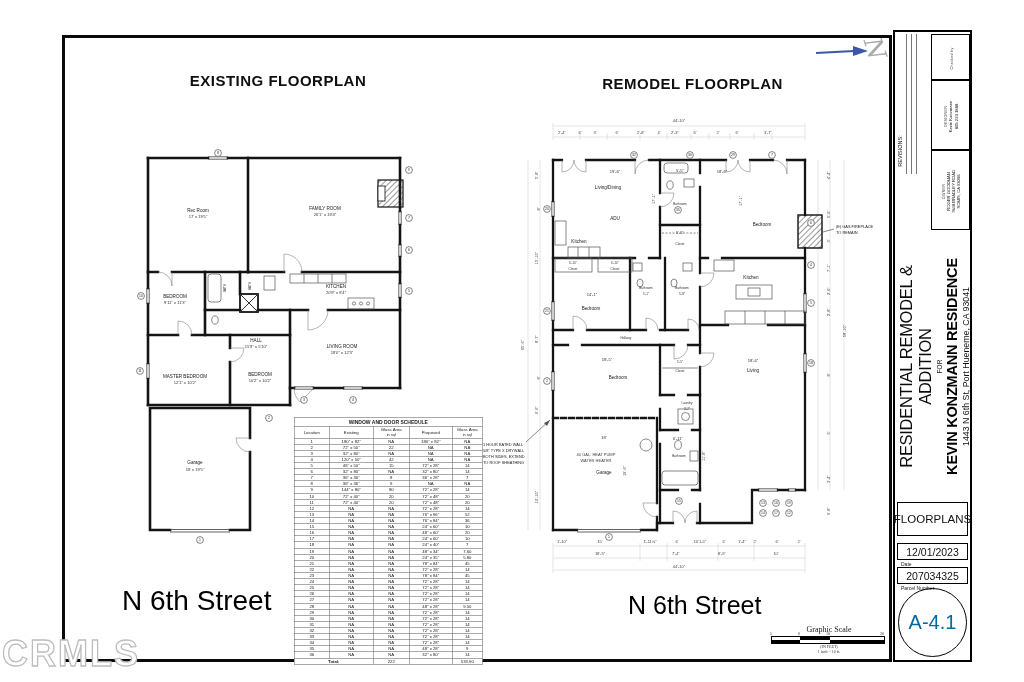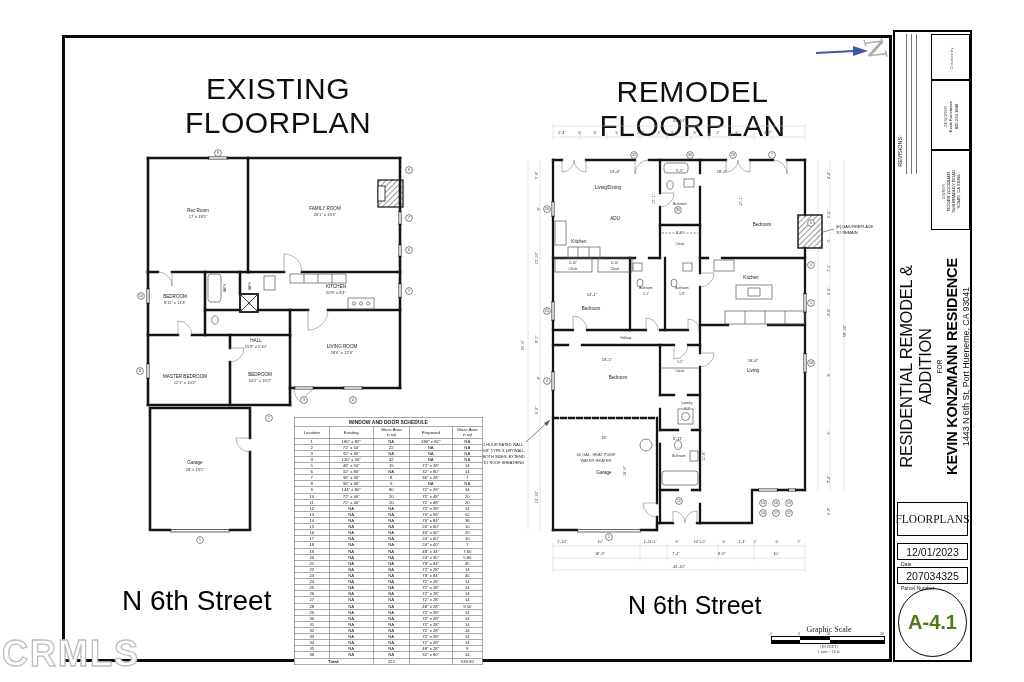--- a/index.html
+++ b/index.html
@@ -1,19 +1,19 @@
 <!DOCTYPE html>
 <html><head>
 <meta charset="utf-8">
 <style>
   html,body{margin:0;padding:0;background:#fff;}
   .sheet{position:relative;width:1024px;height:682px;background:#ffffff;overflow:hidden;
          font-family:"Liberation Sans",sans-serif;color:#111;}
   .main-border{position:absolute;left:62px;top:35px;width:824px;height:621px;border:3px solid #0a0a0a;background:#fff;}
-  .plan-title{position:absolute;font-size:30px;color:#0f0f0f;text-align:center;letter-spacing:.5px;}
+  .plan-title{position:absolute;font-size:15px;color:#0f0f0f;text-align:center;letter-spacing:.5px;font-weight:bold;}
   .t-existing{left:118px;top:72px;width:320px;}
   .t-proposed{left:545px;top:75px;width:295px;}
   .street{position:absolute;color:#000;}
   .street-left{left:122px;top:585px;font-size:28px;}
   .street-right{left:628px;top:591px;font-size:25px;}
   svg text{font-family:"Liberation Sans",sans-serif;text-anchor:middle;}
   .w{stroke:#141414;stroke-width:2.6;fill:none;stroke-linecap:square;}
   .wp{stroke:#141414;stroke-width:2.3;fill:none;stroke-linecap:square;}
   .dash{stroke-dasharray:5,3;}
   .thin{stroke:#555;stroke-width:.7;fill:none;}
@@ -51,26 +51,26 @@
   .tb-cell{position:absolute;left:36px;width:39px;border:1px solid #000;box-sizing:border-box;overflow:hidden;}
   .tb-cell-lab{font-size:3.6px;color:#333;letter-spacing:.3px;}
   .tb-cell-txt{font-size:4.2px;color:#111;line-height:1.25;text-align:center;}
   .tb-title{position:absolute;left:0;top:198px;width:75px;height:272px;overflow:visible;}
   .tb-title .rot{width:272px;height:75px;margin-left:-98.5px;margin-top:98.5px;text-align:center;}
   .tt1{font-size:16.5px;color:#0c0c0c;letter-spacing:-.3px;}
   .tt2{font-size:6.5px;color:#222;margin:1px 0;}
   .tt3{font-size:14.5px;font-weight:bold;color:#000;letter-spacing:-.2px;}
   .tt4{font-size:8.8px;color:#111;margin-top:1px;}
   .fp-box{position:absolute;left:2px;top:470px;width:71px;height:34px;border:1.5px solid #000;box-sizing:border-box;
-          display:flex;align-items:center;justify-content:center;font-size:11.5px;color:#111;font-family:Liberation Serif, serif;}
+          display:flex;align-items:center;justify-content:center;font-size:11.5px;color:#111;}
   .val-box{position:absolute;left:2px;width:71px;height:17px;border:1.2px solid #000;box-sizing:border-box;
           display:flex;align-items:center;justify-content:center;font-size:10.5px;color:#111;}
   .mini-label{position:absolute;left:6px;font-size:5px;color:#222;}
   .sheet-circle{position:absolute;left:3px;top:556px;width:69px;height:69px;border:1.6px solid #000;border-radius:50%;
-          box-sizing:border-box;display:flex;align-items:center;justify-content:center;font-size:20px;color:#4d7c0f;font-weight:bold;}
+          box-sizing:border-box;display:flex;align-items:center;justify-content:center;font-size:20px;color:#0369a1;}
   
   .north-n{position:absolute;left:864px;top:34px;font-family:"DejaVu Serif",serif;font-style:italic;font-size:25px;
            color:#ababab;transform:rotate(72deg);}
   .watermark{position:absolute;left:2px;top:633px;font-size:36px;font-weight:bold;letter-spacing:2px;
              color:#fff;-webkit-text-stroke:1.3px #bdbdbd;z-index:6;}
 </style>
 </head>
 <body>
 
 <div class="sheet">

